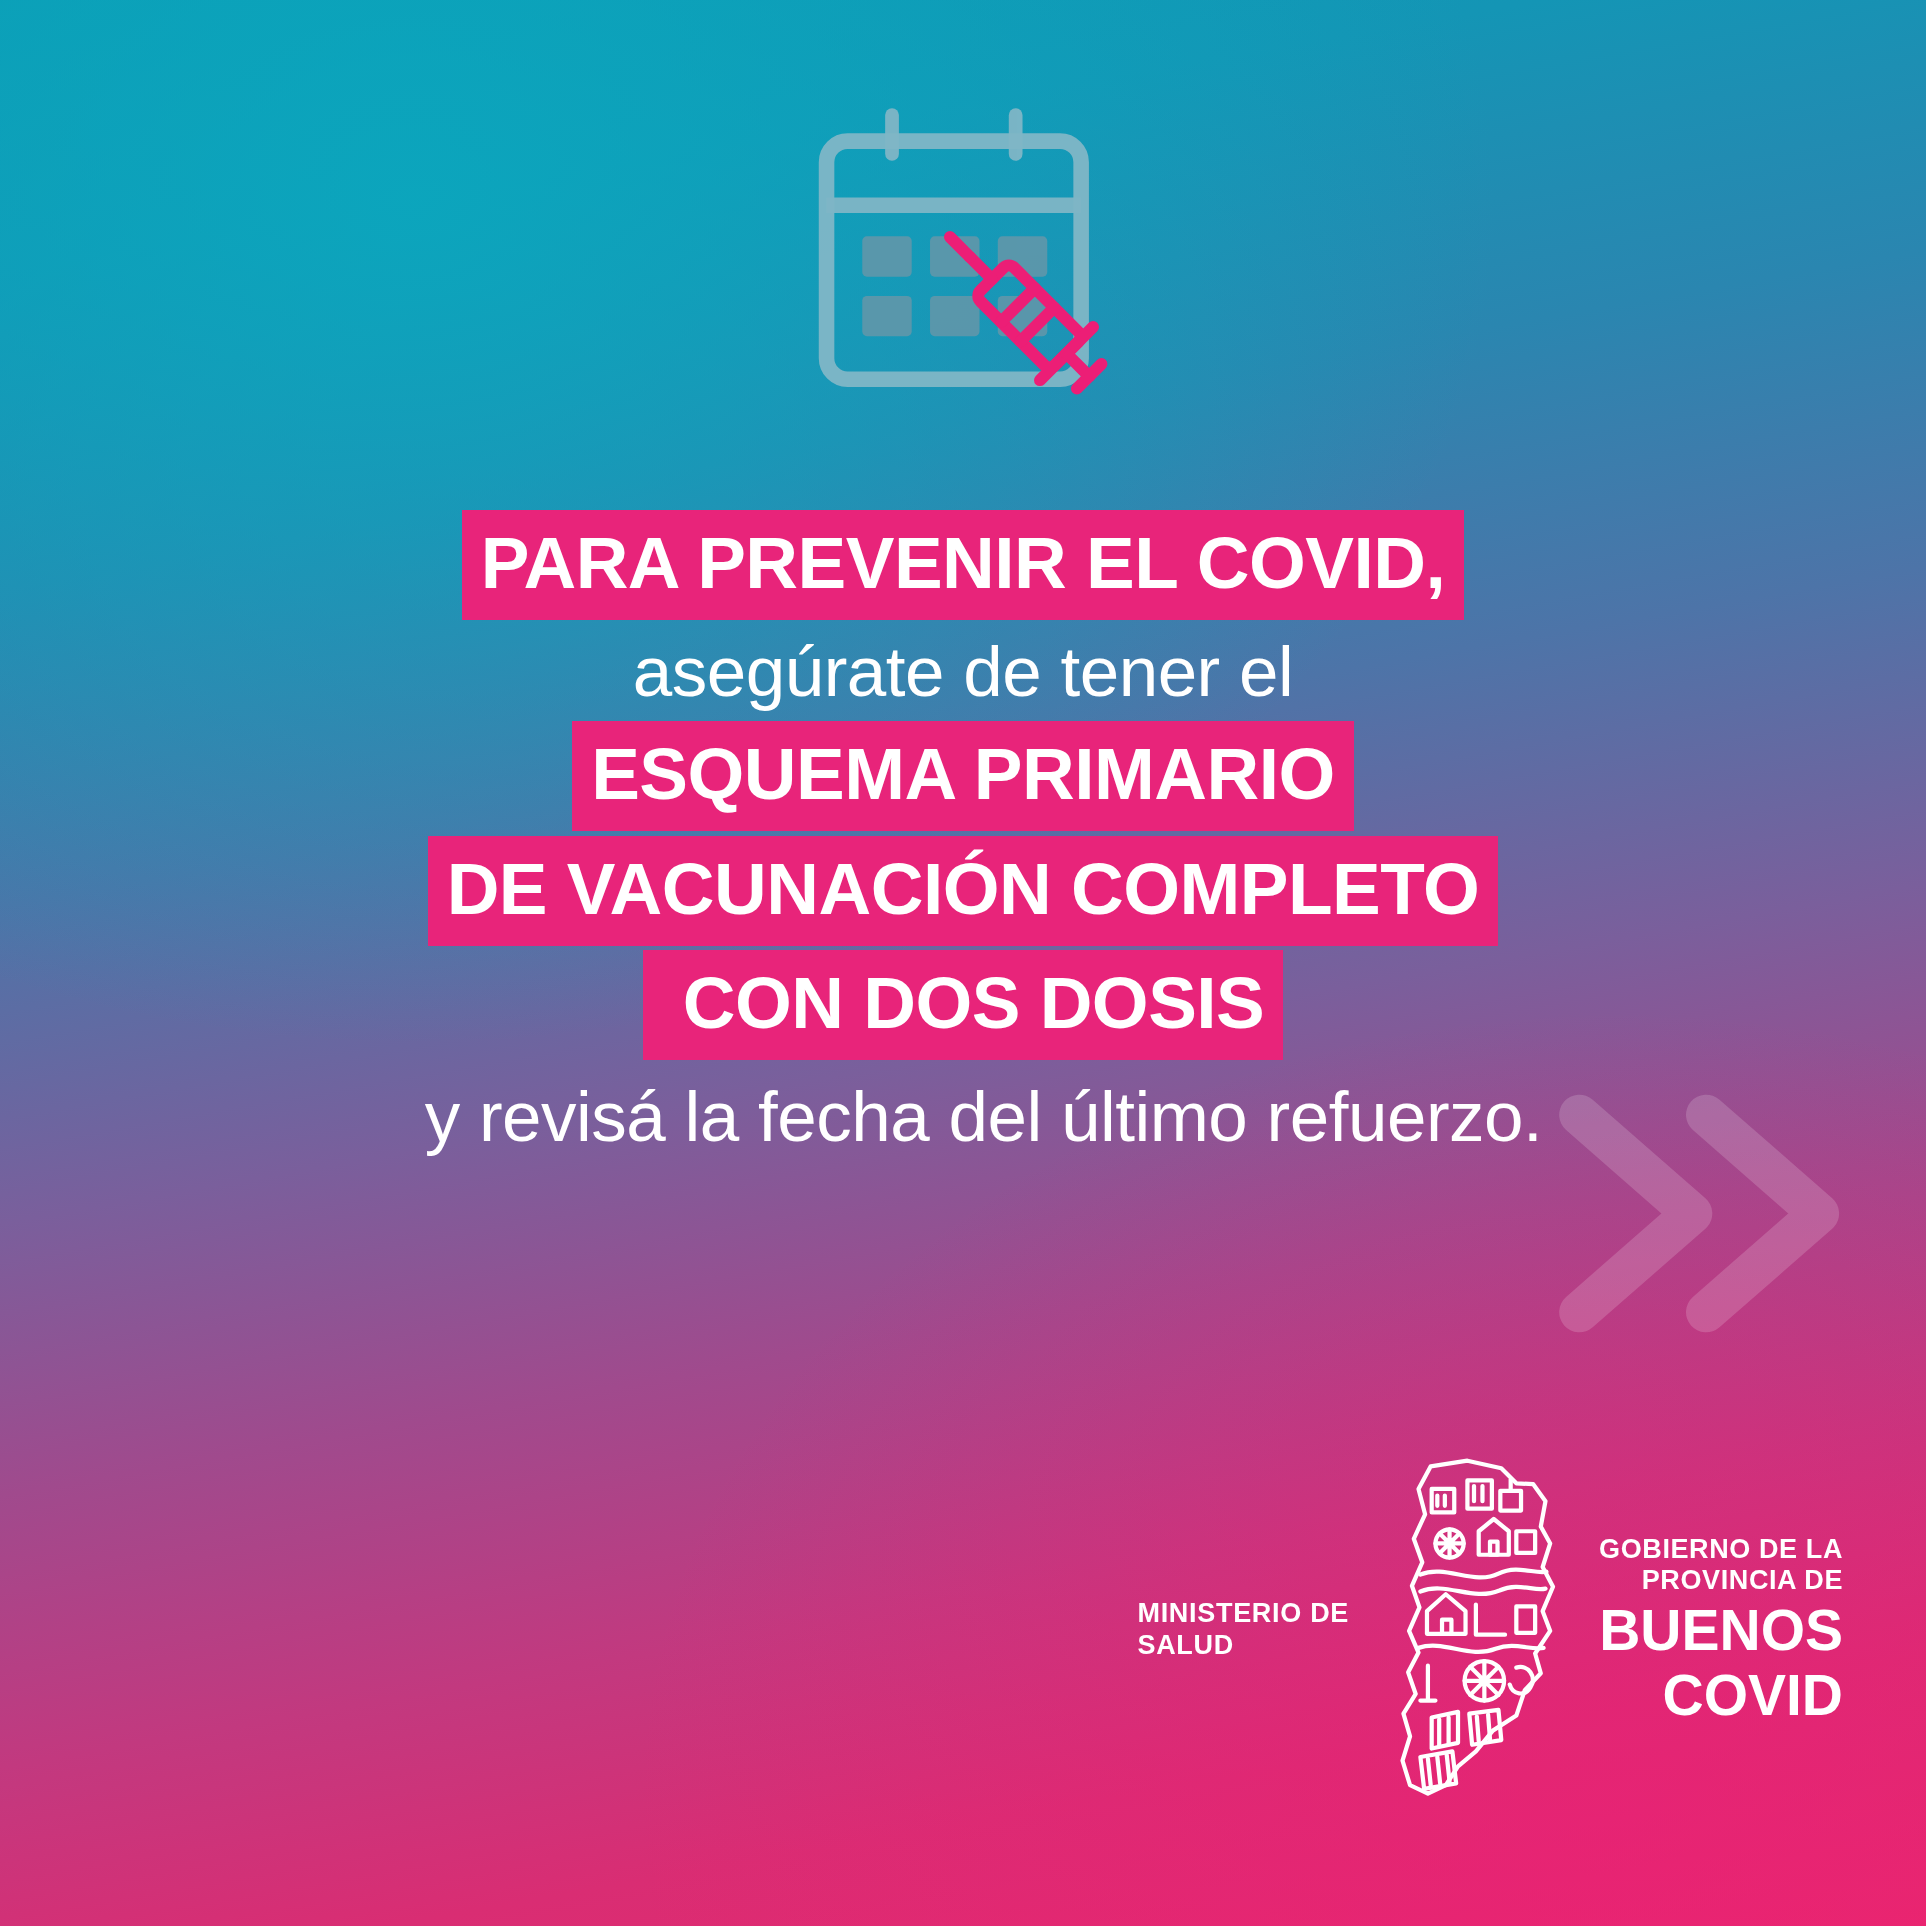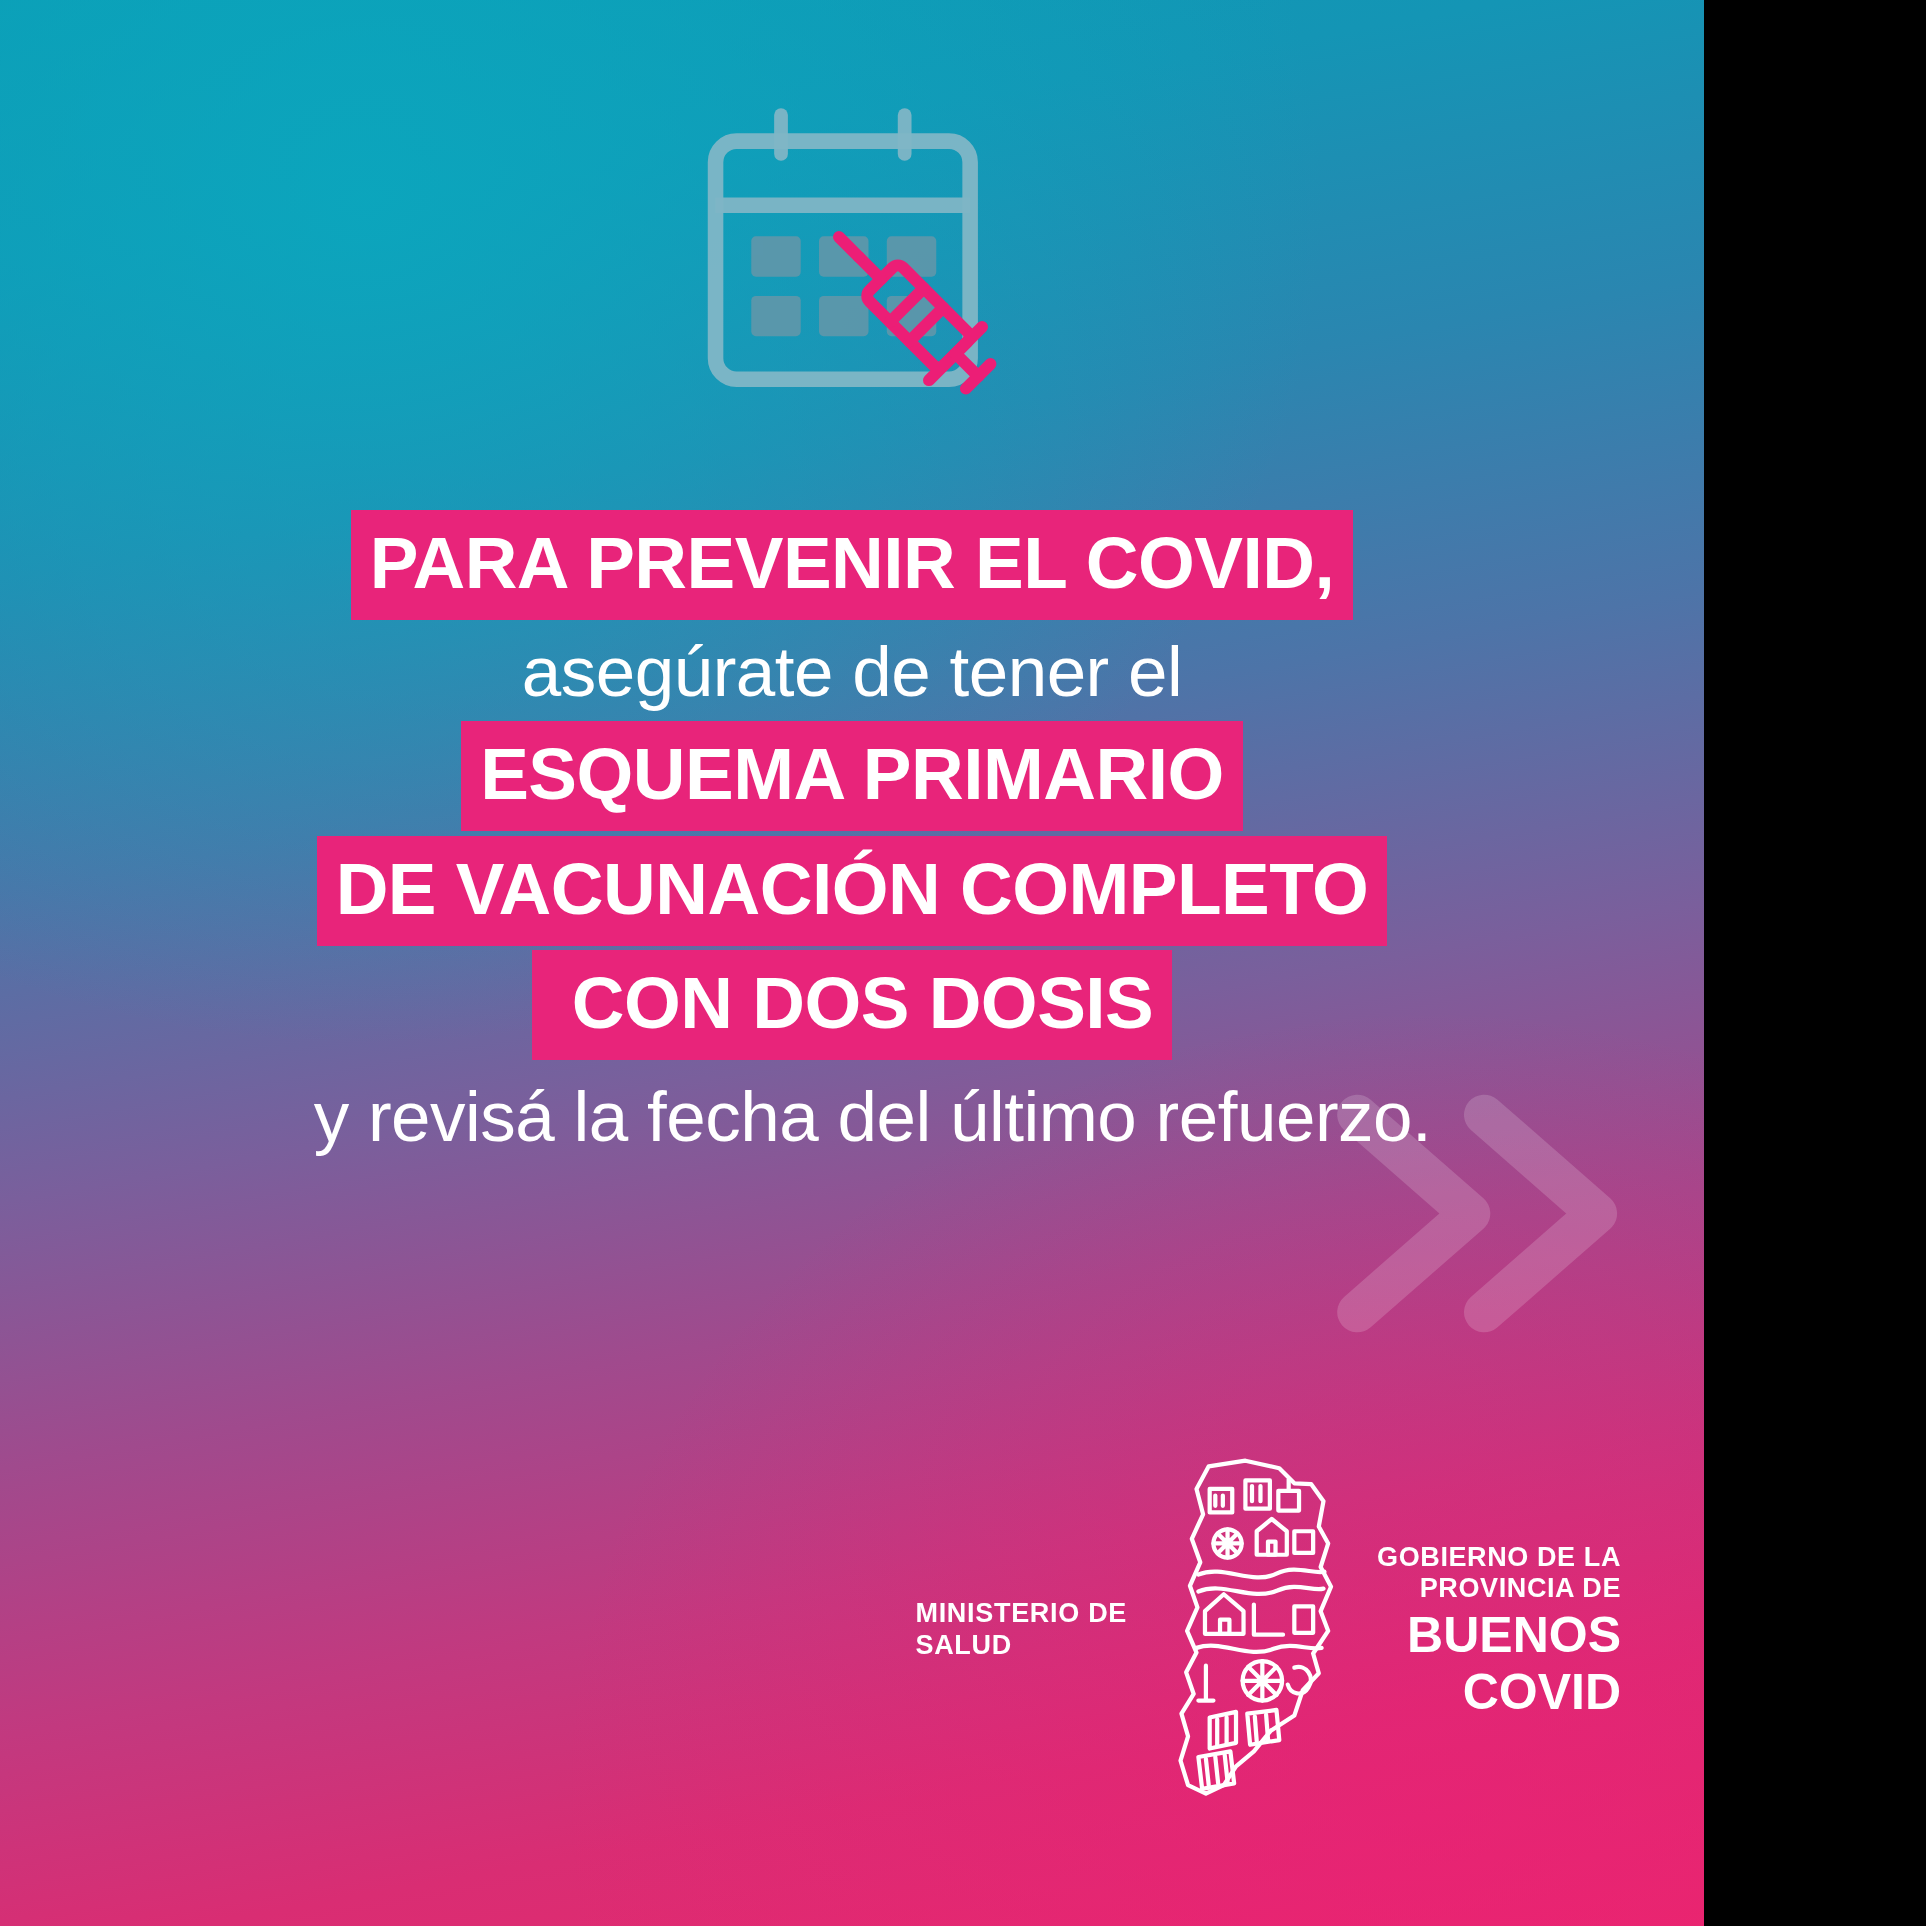--- a/index.html
+++ b/index.html
@@ -10,21 +10,21 @@
   }
   body {
     width: 1926px;
     height: 1926px;
     overflow: hidden;
     font-family: "Liberation Sans", sans-serif;
   }
 
   .poster {
     position: relative;
-    width: 1704px;
+    width: 1926px;
     height: 1926px;
     background: linear-gradient(170deg,
         #0c9ab4 0%,
         #1495b5 12%,
         #2a86b0 26%,
         #4d74a8 40%,
         #7a5f9c 54%,
         #a04a8d 66%,
         #c2397f 78%,
         #d92d73 88%,
@@ -142,21 +142,21 @@
   }
   .gob .small {
     font-weight: bold;
     font-size: 27px;
     line-height: 1.16;
     letter-spacing: 0.6px;
     display: block;
   }
   .gob .big {
     font-weight: bold;
-    font-size: 50px;
+    font-size: 57px;
     line-height: 1.05;
     letter-spacing: 0px;
     display: block;
     margin-top: 4.7px;
   }
 </style>
 </head>
 <body>
 
 <div class="poster">

